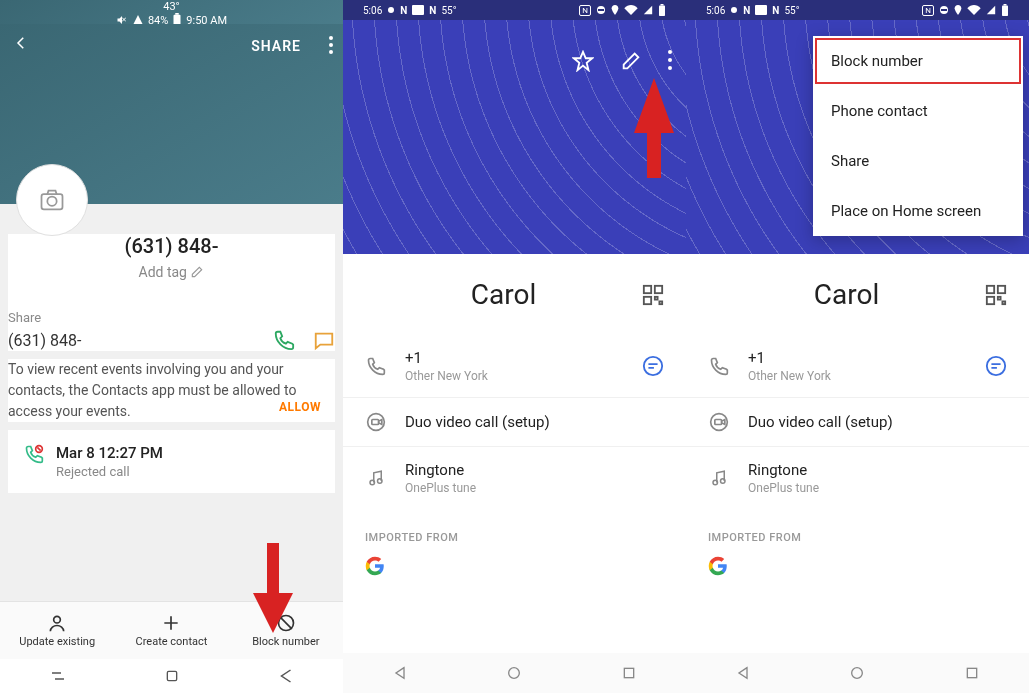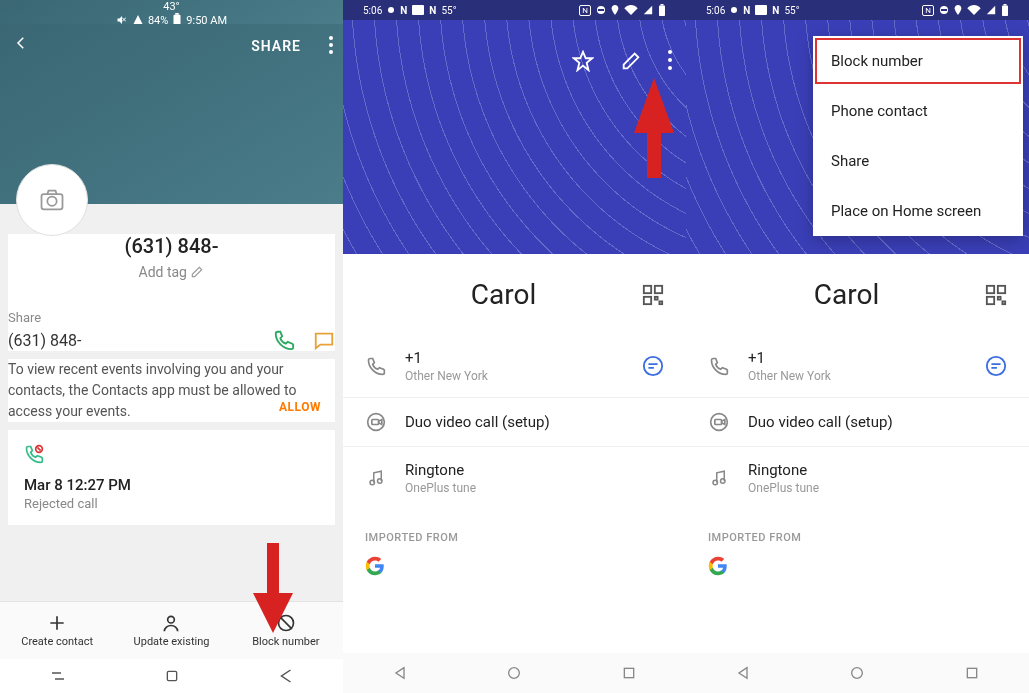--- a/index.html
+++ b/index.html
@@ -18,21 +18,21 @@
   .avatar-circle { position:absolute; left:16px; bottom:-32px; width:72px; height:72px; border-radius:50%; background:#fff; border:1px solid #e0e0e0; display:flex; align-items:center; justify-content:center; }
   .p1-card { background:#fff; margin:4px 8px 8px 8px; }
   .p1-name { margin-top:30px; text-align:center; font-size:20px; color:#222; font-weight:500; }
   .p1-tag { text-align:center; margin-top:6px; color:#888; font-size:14px; }
   .p1-phone { margin-top:30px; background:#fff; }
   .p1-phone-label { color:#8a8a8a; font-size:13px; }
   .p1-phone-row { display:flex; align-items:center; margin-top:4px; }
   .p1-phone-num { font-size:16px; color:#333; flex:1; }
   .p1-events { background:#fff; margin:0 8px 8px 8px; color:#555; font-size:14px; line-height:1.5; position:relative; }
   .allow { position:absolute; right:14px; bottom:6px; color:#ff7a00; font-weight:700; font-size:12px; letter-spacing:0.5px; }
-  .p1-recent { background:#fff; margin:0 8px 8px 8px; padding:14px 16px; display:flex; gap:12px; align-items:flex-start;flex-direction:column; }
+  .p1-recent { background:#fff; margin:0 8px 8px 8px; padding:14px 16px; display:flex; gap:12px; align-items:flex-start; }
   .p1-recent .when { font-size:15px; color:#222; font-weight:500; }
   .p1-recent .what { font-size:13px; color:#888; margin-top:2px; }
   .p1-bottom { position:absolute; bottom:34px; left:0; right:0; height:58px; background:#fafafa; display:flex; border-top:1px solid #e3e3e3; }
   .p1-bottom .btn { flex:1; display:flex; flex-direction:column; align-items:center; justify-content:center; gap:2px; font-size:11px; color:#333; }
   .p1-nav { position:absolute; bottom:0; left:0; right:0; height:34px; background:#fff; display:flex; justify-content:space-around; align-items:center; color:#555; }
   .arrow1 { position:absolute; right:50px; bottom:60px; width:40px; height:90px; z-index:5; }
 
   
   .p-status { height:20px; background:#2a2f7a; color:#fff; display:flex; justify-content:space-between; align-items:center; padding:0 20px; font-size:10px; }
   .p-status .l,.p-status .r { display:flex; gap:5px; align-items:center; }
@@ -147,31 +147,31 @@
     </div>
   </div>
 
   <svg class="arrow1" viewBox="0 0 40 90">
     <rect x="14" y="0" width="12" height="55" fill="#d82222"></rect>
     <path d="M0 50 L40 50 L20 90 Z" fill="#d82222"></path>
   </svg>
 
   <div class="p1-bottom">
     <div class="btn">
-      <svg width="20" height="20" viewBox="0 0 24 24" stroke="#333" stroke-width="2">
-          <path d="M12 4v16M4 12h16"></path>
-        </svg>
-      <span>Create contact</span>
-    </div>
-    <div class="btn">
       <svg width="20" height="20" viewBox="0 0 24 24" fill="none" stroke="#333" stroke-width="2">
           <circle cx="12" cy="8" r="4"></circle>
           <path d="M4 22c0-4 4-7 8-7s8 3 8 7"></path>
         </svg>
       <span>Update existing</span>
+    </div>
+    <div class="btn">
+      <svg width="20" height="20" viewBox="0 0 24 24" stroke="#333" stroke-width="2">
+          <path d="M12 4v16M4 12h16"></path>
+        </svg>
+      <span>Create contact</span>
     </div>
     <div class="btn">
       <svg width="20" height="20" viewBox="0 0 24 24" fill="none" stroke="#333" stroke-width="2">
           <circle cx="12" cy="12" r="9"></circle>
           <path d="M5 5l14 14"></path>
         </svg>
       <span>Block number</span>
     </div>
   </div>
 

